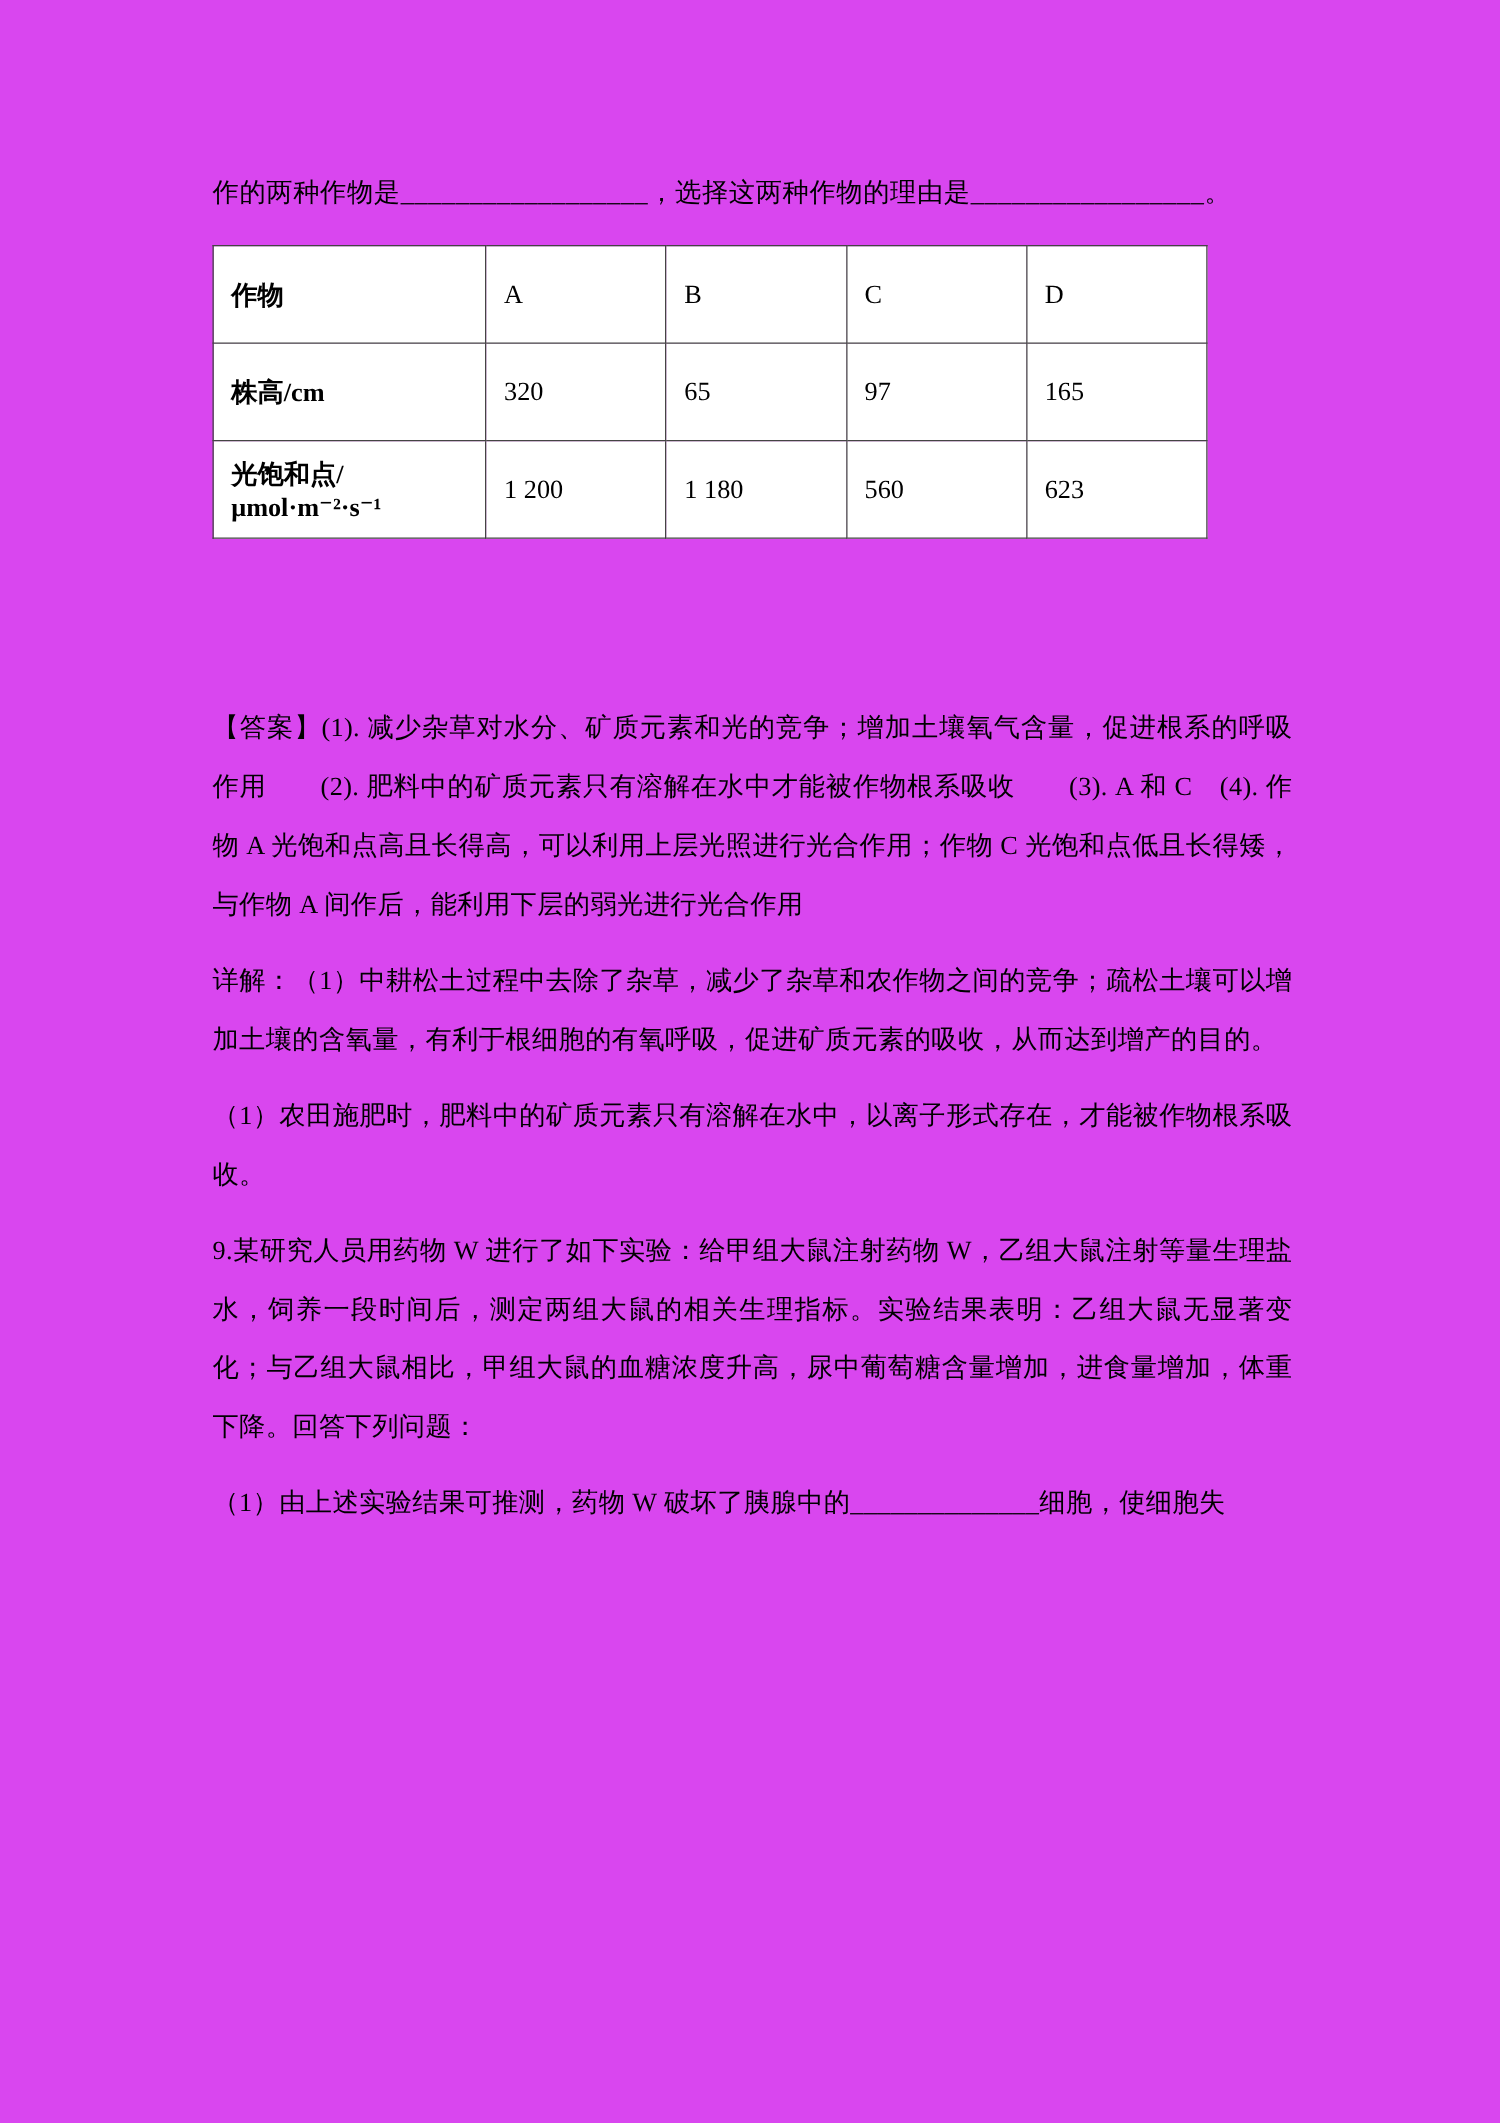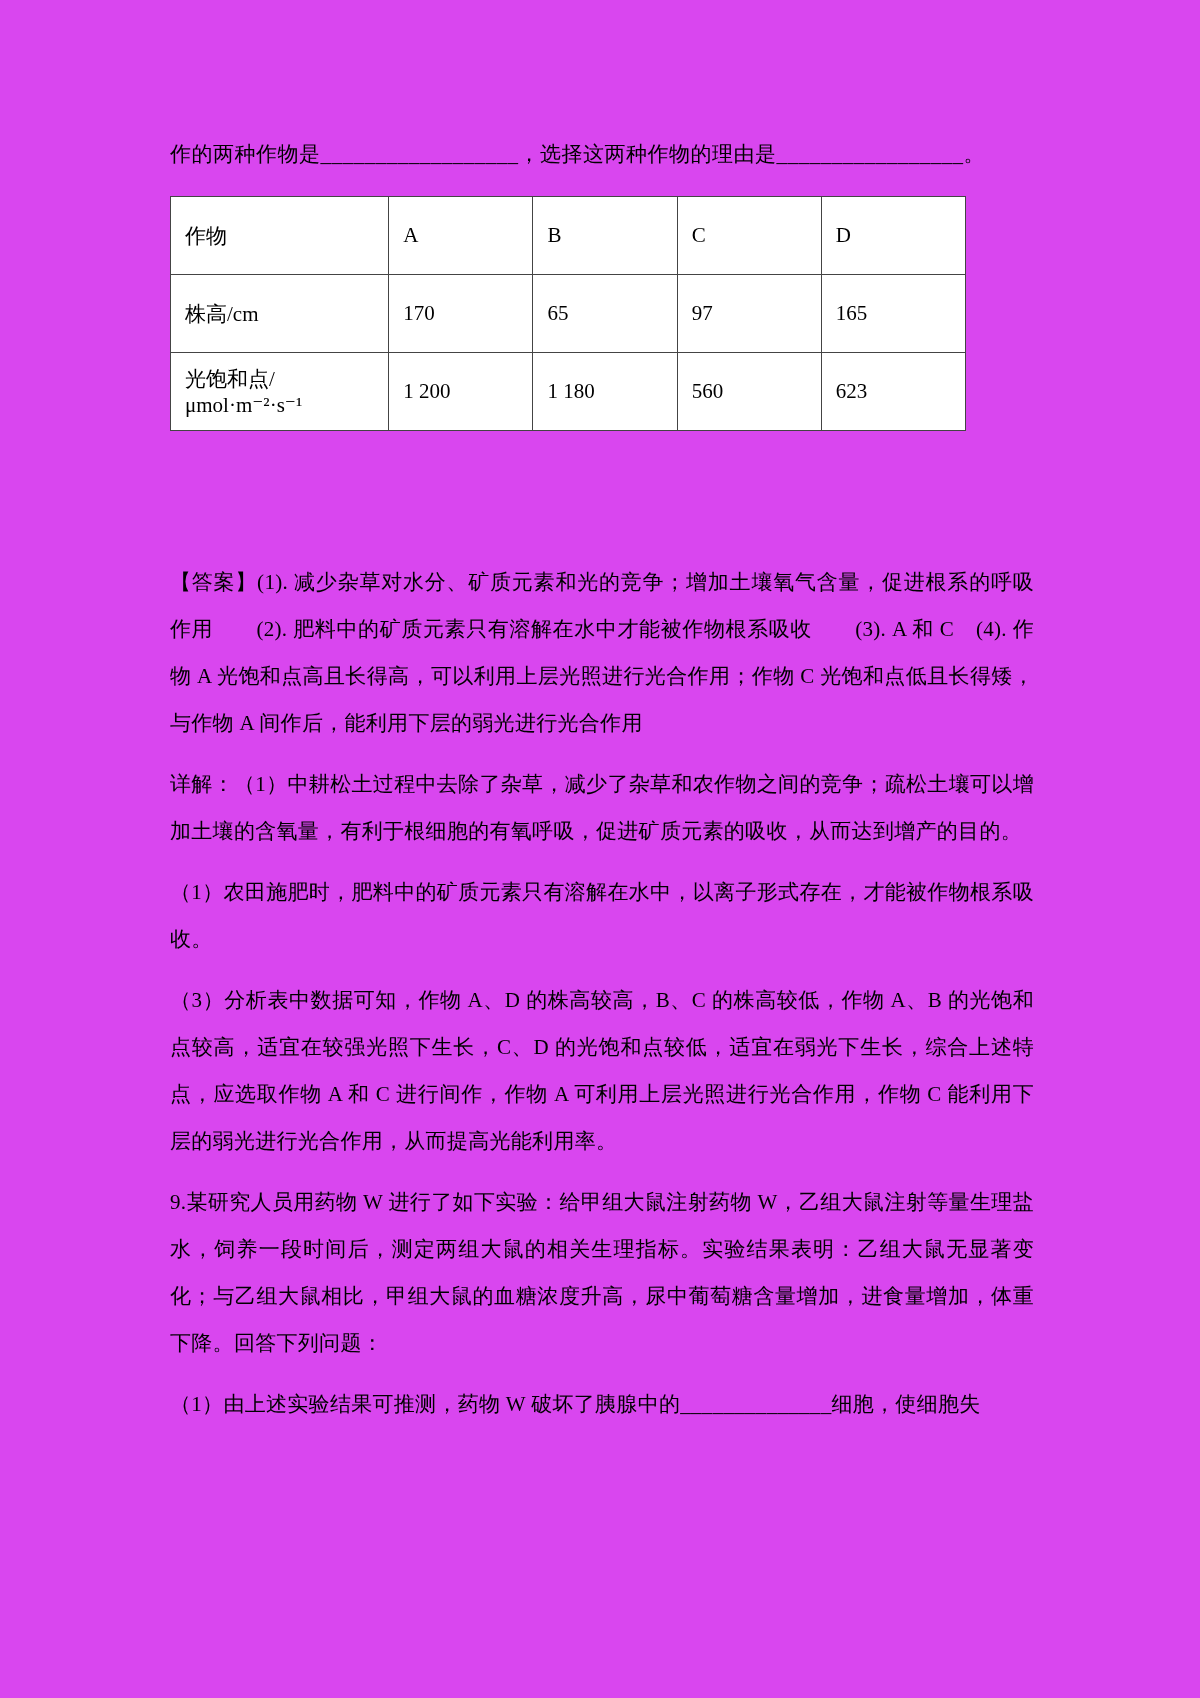--- a/index.html
+++ b/index.html
@@ -37,21 +37,21 @@
     margin: 0;
   }
   table.data-table td {
     border: 1px solid #444444;
     height: 78px;
     padding: 6px 14px;
     vertical-align: middle;
     font-size: 21px;
     background: #ffffff;
   }
-  td.col-label { width: 215px; }
+  td.col-label { width: 215px; font-weight: bold; }
   td.col-val   { width: 142px; }
   .para {
     margin: 0;
     line-height: 47px;
     text-align: justify;
     letter-spacing: 0.3px;
   }
   .para + .para { margin-top: 14px; }
   .answer-para { margin-top: 128px; }
   .answer-label { }
@@ -68,21 +68,21 @@
       <tbody>
         <tr>
           <td class="col-label">作物</td>
           <td class="col-val">A</td>
           <td class="col-val">B</td>
           <td class="col-val">C</td>
           <td class="col-val">D</td>
         </tr>
         <tr>
           <td class="col-label">株高/cm</td>
-          <td class="col-val">170</td>
+          <td class="col-val">320</td>
           <td class="col-val">65</td>
           <td class="col-val">97</td>
           <td class="col-val">165</td>
         </tr>
         <tr>
           <td class="col-label">光饱和点/μmol·m⁻²·s⁻¹</td>
           <td class="col-val">1 200</td>
           <td class="col-val">1 180</td>
           <td class="col-val">560</td>
           <td class="col-val">623</td>
@@ -91,20 +91,19 @@
     </table>
 
     <p class="para answer-para">
       <span class="answer-label">【答案】</span><span>(1). 减少杂草对水分、矿质元素和光的竞争；增加土壤氧气含量，促进根系的呼吸作用　　(2). 肥料中的矿质元素只有溶解在水中才能被作物根系吸收　　(3). A 和 C　(4). 作物 A 光饱和点高且长得高，可以利用上层光照进行光合作用；作物 C 光饱和点低且长得矮，与作物 A 间作后，能利用下层的弱光进行光合作用</span>
     </p>
 
     <p class="para">详解：（1）中耕松土过程中去除了杂草，减少了杂草和农作物之间的竞争；疏松土壤可以增加土壤的含氧量，有利于根细胞的有氧呼吸，促进矿质元素的吸收，从而达到增产的目的。</p>
 
     <p class="para">（1）农田施肥时，肥料中的矿质元素只有溶解在水中，以离子形式存在，才能被作物根系吸收。</p>
 
-    <p class="para">（3）分析表中数据可知，作物 A、D 的株高较高，B、C 的株高较低，作物 A、B 的光饱和点较高，适宜在较强光照下生长，C、D 的光饱和点较低，适宜在弱光下生长，综合上述特点，应选取作物 A 和 C 进行间作，作物 A 可利用上层光照进行光合作用，作物 C 能利用下层的弱光进行光合作用，从而提高光能利用率。</p>
 
     <p class="para">9.某研究人员用药物 W 进行了如下实验：给甲组大鼠注射药物 W，乙组大鼠注射等量生理盐水，饲养一段时间后，测定两组大鼠的相关生理指标。实验结果表明：乙组大鼠无显著变化；与乙组大鼠相比，甲组大鼠的血糖浓度升高，尿中葡萄糖含量增加，进食量增加，体重下降。回答下列问题：</p>
 
     <p class="para">（1）由上述实验结果可推测，药物 W 破坏了胰腺中的______________细胞，使细胞失</p>
 
   </div>
 </div>
 
 </body></html>

